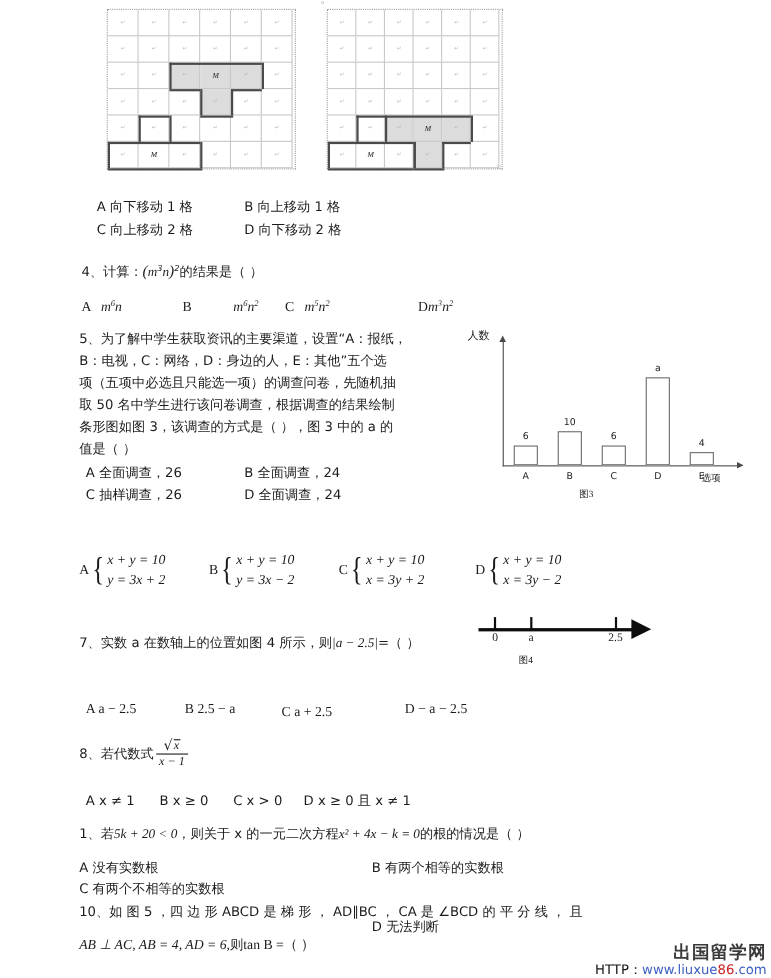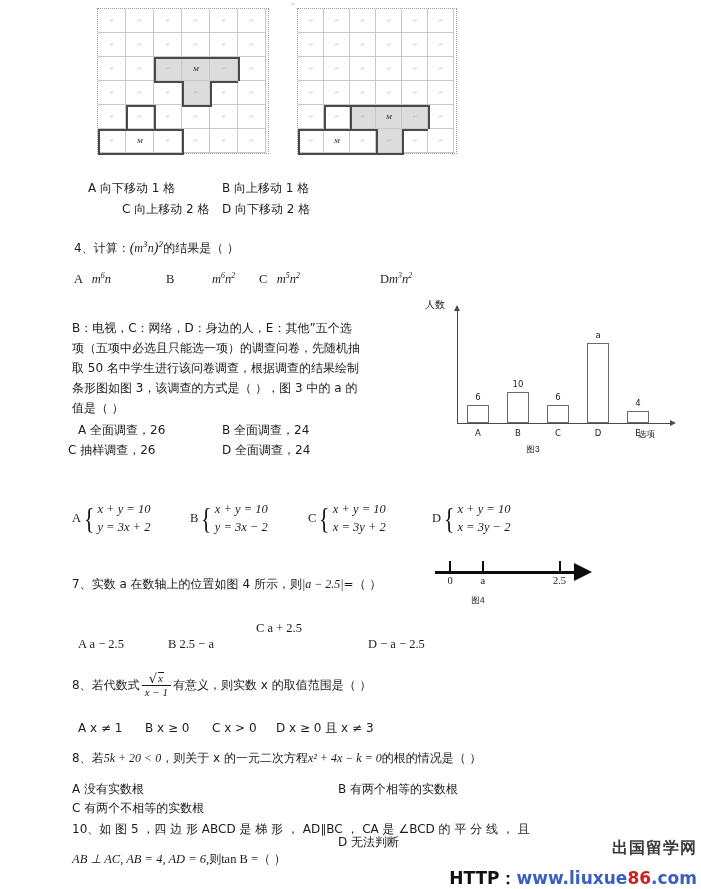--- a/index.html
+++ b/index.html
@@ -202,21 +202,21 @@
     position: absolute;
     top: 130px;
     width: 22px;
     text-align: center;
     font-family: "DejaVu Sans", sans-serif;
     font-size: 8.5px;
     color: #1b1b1b;
   }
   .fig-cap {
     position: absolute;
-    font-family: Liberation Mono, monospace;
+    font-family: Liberation Serif, serif;
     font-size: 8.5px;
     color: #1b1b1b;
     text-align: center;
   }
 
   
   .numline {
     position: absolute;
     left: 430px; top: 553px;
     width: 180px; height: 62px;
@@ -259,24 +259,24 @@
   }
   .wm-cn {
     font-family: "DejaVu Sans", sans-serif;
     font-size: 16px;
     font-weight: bold;
     color: #3b3b3b;
     letter-spacing: 1px;
   }
   .wm-url {
     font-family: "DejaVu Sans", sans-serif;
-    font-size: 17px;
-    font-weight: bold;
+    font-size: 12px;
+    font-weight: normal;
     white-space: nowrap;
-    margin-top: 14px;
+    margin-top: 1px;
   }
   .wm-http { color: #111111; }
   .wm-blue { color: #3a5fbf; }
   .wm-red  { color: #cc2020; }
 </style>
 </head>
 <body>
 
 <div class="page">
 
@@ -539,21 +539,21 @@
           <div class="lbl-M" style="left: 91px; top: 108px;">M</div>
           <div class="lbl-M" style="left: 39px; top: 132px;">M</div>
           <div class="tickmark" style="left: -6px; top: -8px;">n</div>
           <div class="tickmark" style="left: 154px; top: 142px;">□</div>
         </div>
     </div>
   </div>
 
   <div class="txt cn" style="left:88px; top:182px;">A 向下移动 1 格</div>
   <div class="txt cn" style="left:222px; top:182px;">B 向上移动 1 格</div>
-  <div class="txt cn" style="left:88px; top:203px;margin-left:34px;">C 向上移动 2 格</div>
+  <div class="txt cn" style="left:88px; top:203px;">C 向上移动 2 格</div>
   <div class="txt cn" style="left:222px; top:203px;">D 向下移动 2 格</div>
 
   <div class="txt cn" style="left:74px; top:240px;">
     <span>4、计算：</span><span class="mi" style="font-size:14px;">(</span><span class="mi">m</span><sup class="ex">3</sup><span class="mi">n</span><span class="mi" style="font-size:14px;">)</span><sup class="ex">2</sup><span>的结果是（      ）</span>
   </div>
 
   <div class="txt" style="left:74px; top:272px;">
     <span>A</span>
     &nbsp;&nbsp;<span class="mi">m</span><sup class="ex">6</sup><span class="mi">n</span>
   </div>
@@ -564,28 +564,29 @@
     <span class="mi">m</span><sup class="ex">6</sup><span class="mi">n</span><sup class="ex">2</sup>
   </div>
   <div class="txt" style="left:259px; top:272px;">
     <span>C</span>
     &nbsp;&nbsp;<span class="mi">m</span><sup class="ex">5</sup><span class="mi">n</span><sup class="ex">2</sup>
   </div>
   <div class="txt" style="left:380px; top:272px;">
     <span>D</span><span class="mi">m</span><sup class="ex">3</sup><span class="mi">n</span><sup class="ex">2</sup>
   </div>
 
+  <div class="txt cn" style="left:72px; top:302px;">5、为了解中学生获取资讯的主要渠道，设置“A：报纸，</div>
   <div class="txt cn" style="left:72px; top:342px;">项（五项中必选且只能选一项）的调查问卷，先随机抽</div>
   <div class="txt cn" style="left:72px; top:322px;">B：电视，C：网络，D：身边的人，E：其他”五个选</div>
   <div class="txt cn" style="left:72px; top:362px;">取 50 名中学生进行该问卷调查，根据调查的结果绘制</div>
   <div class="txt cn" style="left:72px; top:382px;">条形图如图 3，该调查的方式是（      ），图 3 中的 a 的</div>
   <div class="txt cn" style="left:72px; top:402px;">值是（          ）</div>
   <div class="txt cn" style="left:78px; top:424px;">A   全面调查，26</div>
   <div class="txt cn" style="left:222px; top:424px;">B 全面调查，24</div>
-  <div class="txt cn" style="left:68px; top:444px;">C   抽样调查，26</div>
+  <div class="txt cn" style="left:78px; top:444px;">C   抽样调查，26</div>
   <div class="txt cn" style="left:222px; top:444px;">D 全面调查，24</div>
 
   <div class="chart">
     <div class="ylab">人数</div>
     <div class="axis-y-arrow"></div>
     <div class="axis-y"></div>
     <div class="axis-x"></div>
     <div class="axis-x-arrow"></div>
     <div class="xlab">选项</div>
     <div id="bars">
@@ -658,37 +659,37 @@
         <div class="nl-tick" style="left: 51.86px;"></div>
         <div class="nl-lbl" style="left: 52.86px;">a</div>
         <div class="nl-tick" style="left: 128.54px;"></div>
         <div class="nl-lbl" style="left: 129.54px;">2.5</div>
       </div>
     <div class="fig-cap" style="left:18px; top:42px; width:60px;">图4</div>
   </div>
 
   <div class="txt" style="left:78px; top:637px;">A   a − 2.5</div>
   <div class="txt" style="left:168px; top:637px;">B   2.5 − a</div>
-  <div class="txt" style="left:256px; top:621px;">C   a + 2.5</div>
+  <div class="txt" style="left:256px; top:640px;">C   a + 2.5</div>
   <div class="txt" style="left:368px; top:637px;">D   − a − 2.5</div>
 
   <div class="txt cn" style="left:72px; top:672px;">
     <span>8、若代数式</span><span class="frac">
       <span class="num"><span class="radsign">√</span><span class="sqrt mi">x</span></span>
       <span class="den mi">x − 1</span>
-    </span><span>有意义，则实数 x 的取值范围是（      ）</span>
+    </span>
   </div>
 
   <div class="txt cn" style="left:78px; top:722px;">A   x ≠ 1</div>
   <div class="txt cn" style="left:145px; top:722px;">B   x ≥ 0</div>
   <div class="txt cn" style="left:212px; top:722px;">C   x &gt; 0</div>
-  <div class="txt cn" style="left:276px; top:722px;">D   x ≥ 0 且 x ≠ 3</div>
+  <div class="txt cn" style="left:276px; top:722px;">D   x ≥ 0 且 x ≠ 1</div>
 
   <div class="txt cn" style="left:72px; top:752px;">
-    <span>8、若</span><span class="mi">5k + 20 &lt; 0</span><span>，则关于 x 的一元二次方程</span><span class="mi">x² + 4x − k = 0</span><span>的根的情况是（        ）</span>
+    <span>1、若</span><span class="mi">5k + 20 &lt; 0</span><span>，则关于 x 的一元二次方程</span><span class="mi">x² + 4x − k = 0</span><span>的根的情况是（        ）</span>
   </div>
 
   <div class="txt cn" style="left:72px; top:783px;">A 没有实数根</div>
   <div class="txt cn" style="left:338px; top:783px;">B 有两个相等的实数根</div>
   <div class="txt cn" style="left:72px; top:802px;">C 有两个不相等的实数根</div>
   <div class="txt cn" style="left:338px; top:836px;text-align:right;">D 无法判断</div>
 
   <div class="txt cn" style="left:72px; top:823px;">10、如 图  5 ，四 边 形  ABCD  是 梯 形 ， AD∥BC ， CA  是 ∠BCD  的 平 分 线 ， 且</div>
   <div class="txt" style="left:72px; top:852px;">
     <span class="mi">AB ⊥ AC, AB = 4, AD = 6,</span><span class="cn" style="font-family:'DejaVu Sans',sans-serif;font-size:12px;">则</span><span>tan B =（        ）</span>

